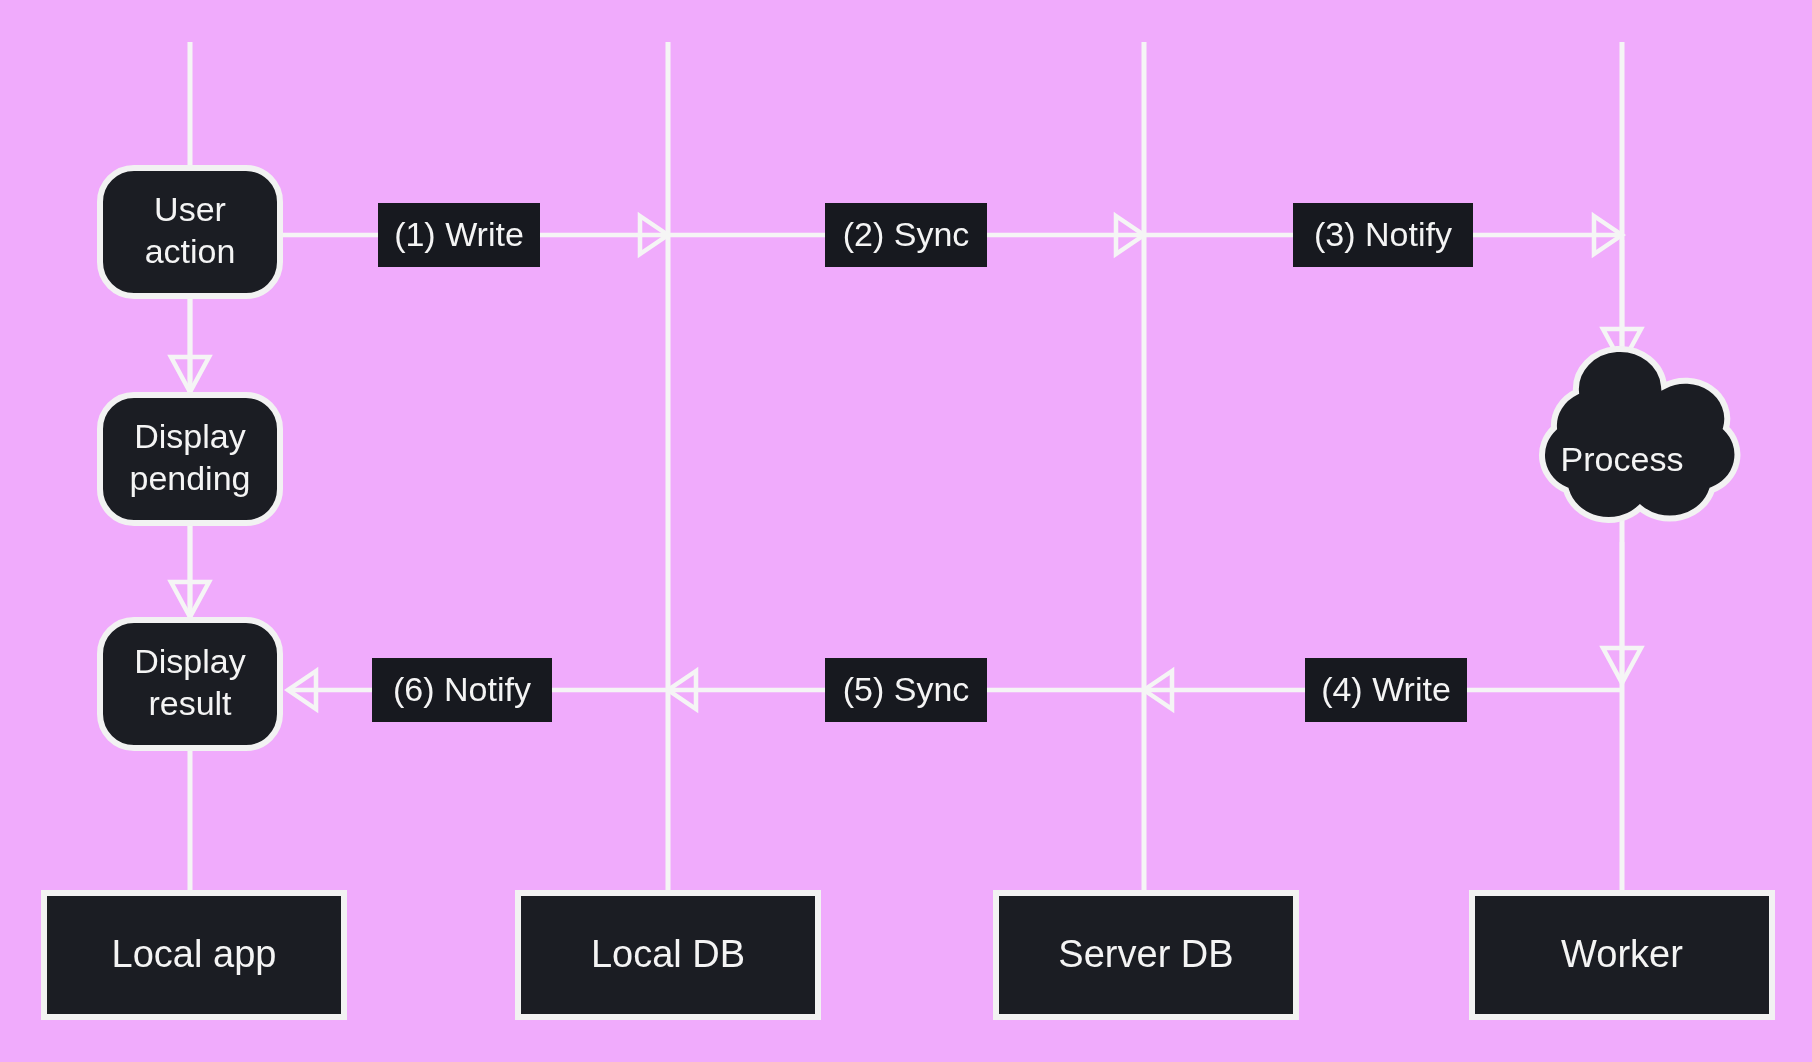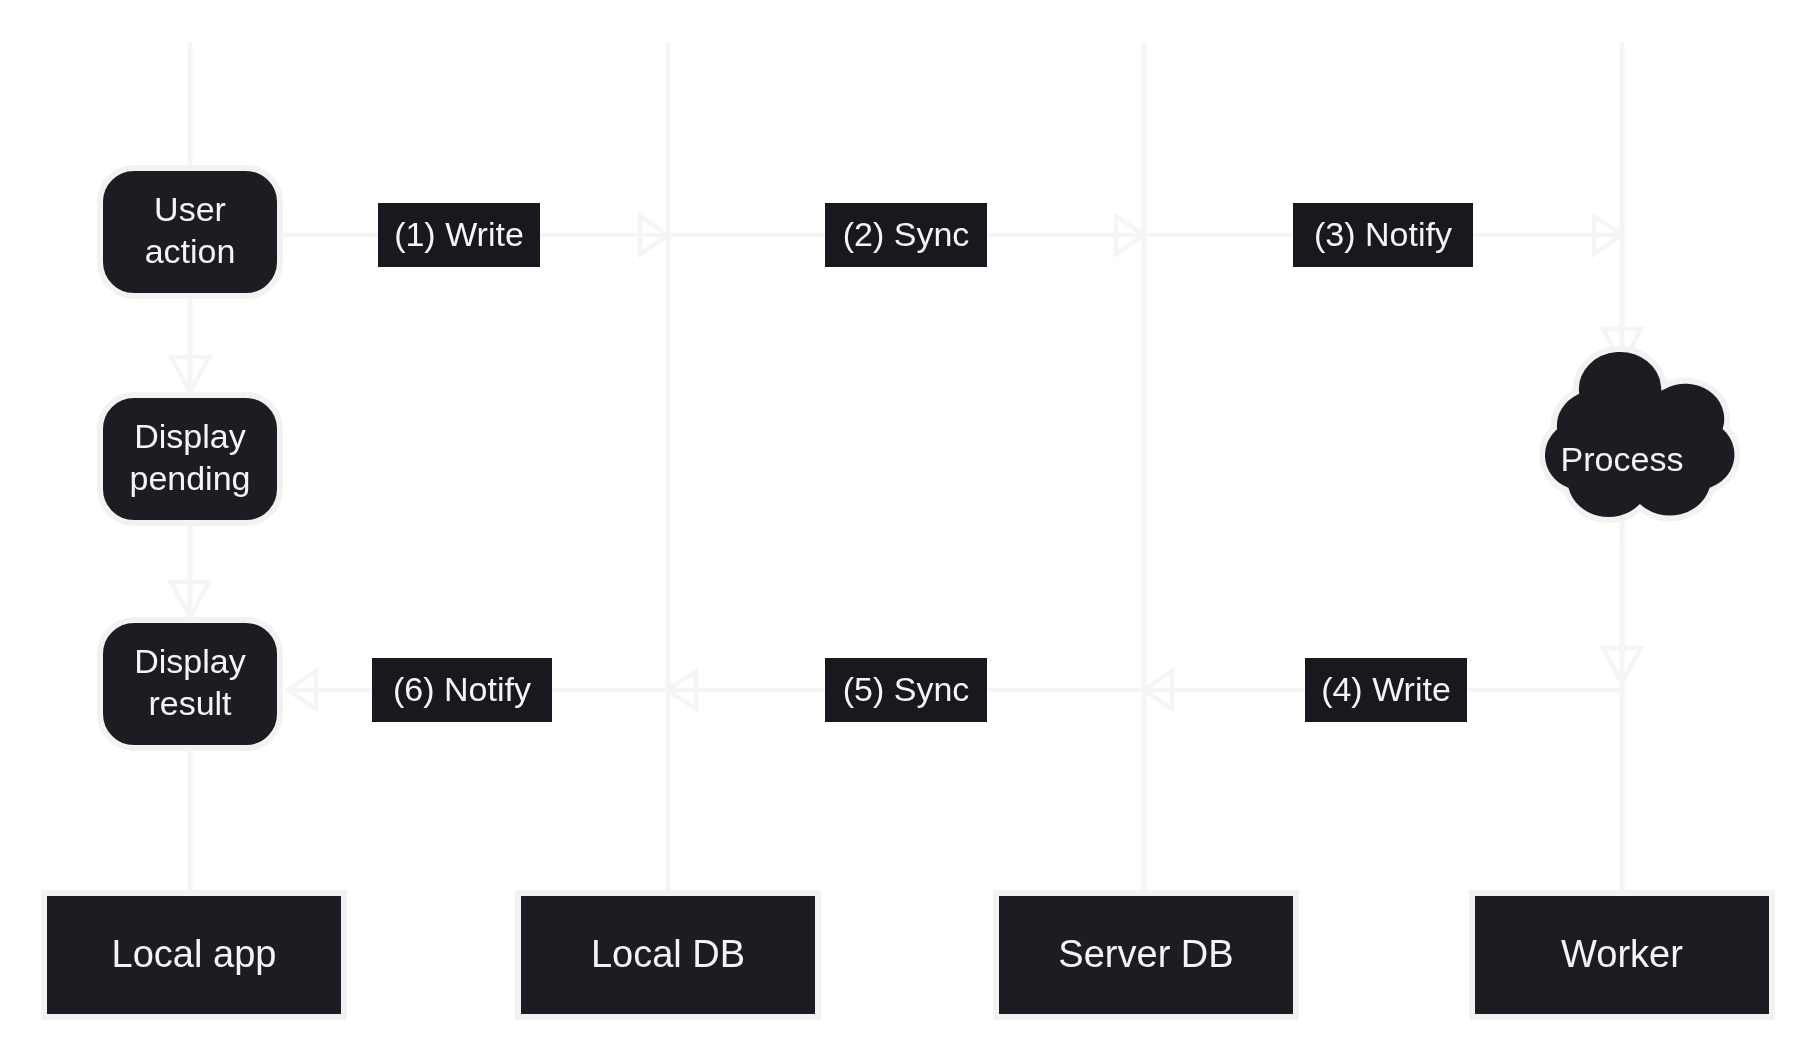--- a/index.html
+++ b/index.html
@@ -5,21 +5,21 @@
 <style>
   html, body {
     margin: 0;
     padding: 0;
     background: #000000;
   }
   #stage {
     position: relative;
     width: 1812px;
     height: 1062px;
-    background: #ffffff;
+    background: #f0abfc;
     overflow: hidden;
     font-family: "Liberation Sans", "DejaVu Sans", sans-serif;
   }
   #diagram-svg {
     position: absolute;
     left: 0;
     top: 0;
     width: 1812px;
     height: 1062px;
   }

